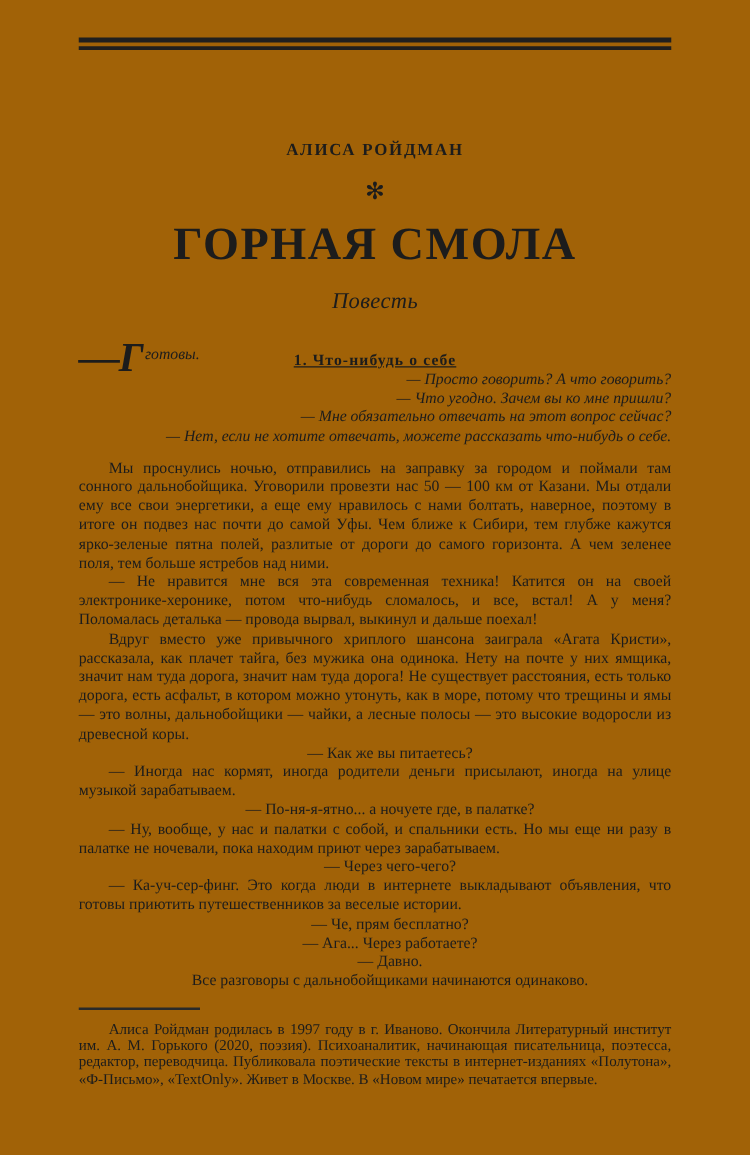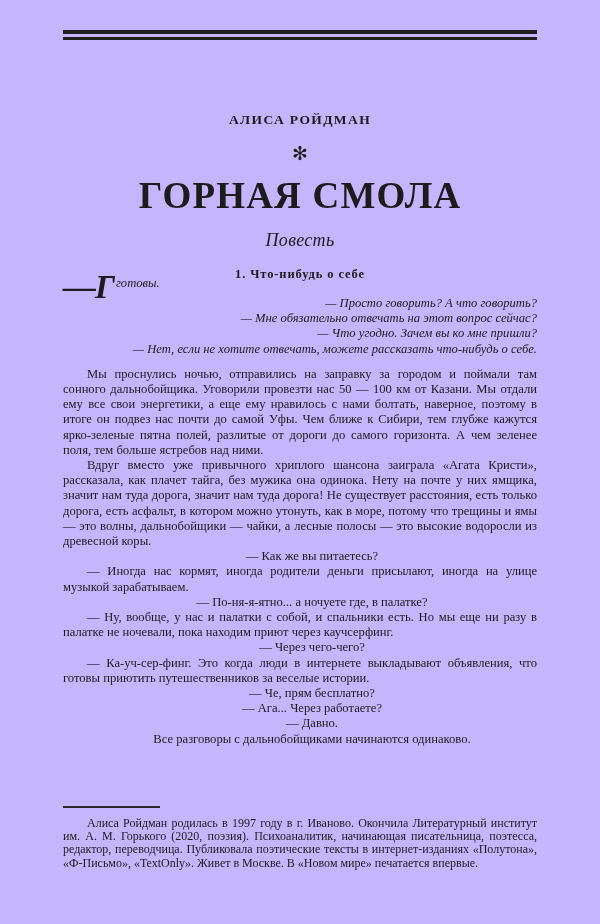--- a/index.html
+++ b/index.html
@@ -12,21 +12,21 @@
     background: #fdfdfd;
     font-family: "Liberation Serif", "DejaVu Serif", serif;
     color: #1c1c1c;
     overflow: hidden;
   }
 
   .page {
     position: relative;
     width: 600px;
     height: 924px;
-    background: #c4b5fd;
+    background: #a16207;
   }
 
   
   .rule-block {
     position: absolute;
     left: 63px;
     top: 30px;
     width: 474px;
   }
   .rule-thick {
@@ -72,21 +72,22 @@
   .genre {
     font-size: 18px;
     font-style: italic;
     margin-top: 12px;
     letter-spacing: 0.3px;
   }
   .section-heading {
     font-size: 12.5px;
     font-weight: bold;
     letter-spacing: 0.9px;
-    margin-top: 16px;
+    margin-top: 30px;
+    text-decoration: underline;
   }
 
   
   .body-col {
     position: absolute;
     left: 63px;
     top: 276px;
     width: 474px;
     font-size: 12.6px;
     line-height: 15.2px;
@@ -183,31 +184,32 @@
   </div>
 
   <div class="body-col">
 
     <div class="opening">
       <div class="dropcap-row">
         <span class="dropcap"><span>—</span><span>Г</span></span>
         <span class="first-word-tail">готовы.</span>
       </div>
       <div class="dialog-line">— Просто говорить? А что говорить?</div>
+      <div class="dialog-line">— Что угодно. Зачем вы ко мне пришли?</div>
       <div class="dialog-line">— Мне обязательно отвечать на этот вопрос сейчас?</div>
-      <div class="dialog-line">— Что угодно. Зачем вы ко мне пришли?</div>
       <div class="dialog-line">— Нет, если не хотите отвечать, можете рассказать что-нибудь о себе.</div>
     </div>
 
     <p class="para gap-top">Мы проснулись ночью, отправились на заправку за городом и поймали там сонного дальнобойщика. Уговорили провезти нас 50 — 100 км от Казани. Мы отдали ему все свои энергетики, а еще ему нравилось с нами болтать, наверное, поэтому в итоге он подвез нас почти до самой Уфы. Чем ближе к Сибири, тем глубже кажутся ярко-зеленые пятна полей, разлитые от дороги до самого горизонта. А чем зеленее поля, тем больше ястребов над ними.</p>
+    <p class="dlg">— Не нравится мне вся эта современная техника! Катится он на своей электронике-херонике, потом что-нибудь сломалось, и все, встал! А у меня? Поломалась деталька — провода вырвал, выкинул и дальше поехал!</p>
     <p class="para">Вдруг вместо уже привычного хриплого шансона заиграла «Агата Кристи», рассказала, как плачет тайга, без мужика она одинока. Нету на почте у них ямщика, значит нам туда дорога, значит нам туда дорога! Не существует расстояния, есть только дорога, есть асфальт, в котором можно утонуть, как в море, потому что трещины и ямы — это волны, дальнобойщики — чайки, а лесные полосы — это высокие водоросли из древесной коры.</p>
     <p class="dlg flat">— Как же вы питаетесь?</p>
     <p class="dlg">— Иногда нас кормят, иногда родители деньги присылают, иногда на улице музыкой зарабатываем.</p>
     <p class="dlg flat">— По-ня-я-ятно... а ночуете где, в палатке?</p>
-    <p class="dlg">— Ну, вообще, у нас и палатки с собой, и спальники есть. Но мы еще ни разу в палатке не ночевали, пока находим приют через каучсерфинг.</p>
+    <p class="dlg">— Ну, вообще, у нас и палатки с собой, и спальники есть. Но мы еще ни разу в палатке не ночевали, пока находим приют через зарабатываем.</p>
     <p class="dlg flat">— Через чего-чего?</p>
     <p class="dlg">— Ка-уч-сер-финг. Это когда люди в интернете выкладывают объявления, что готовы приютить путешественников за веселые истории.</p>
     <p class="dlg flat">— Че, прям бесплатно?</p>
     <p class="dlg flat">— Ага... Через работаете?</p>
     <p class="dlg flat">— Давно.</p>
     <p class="dlg flat">Все разговоры с дальнобойщиками начинаются одинаково.</p>
 
   </div>
 
   <div class="footnote-wrap">

